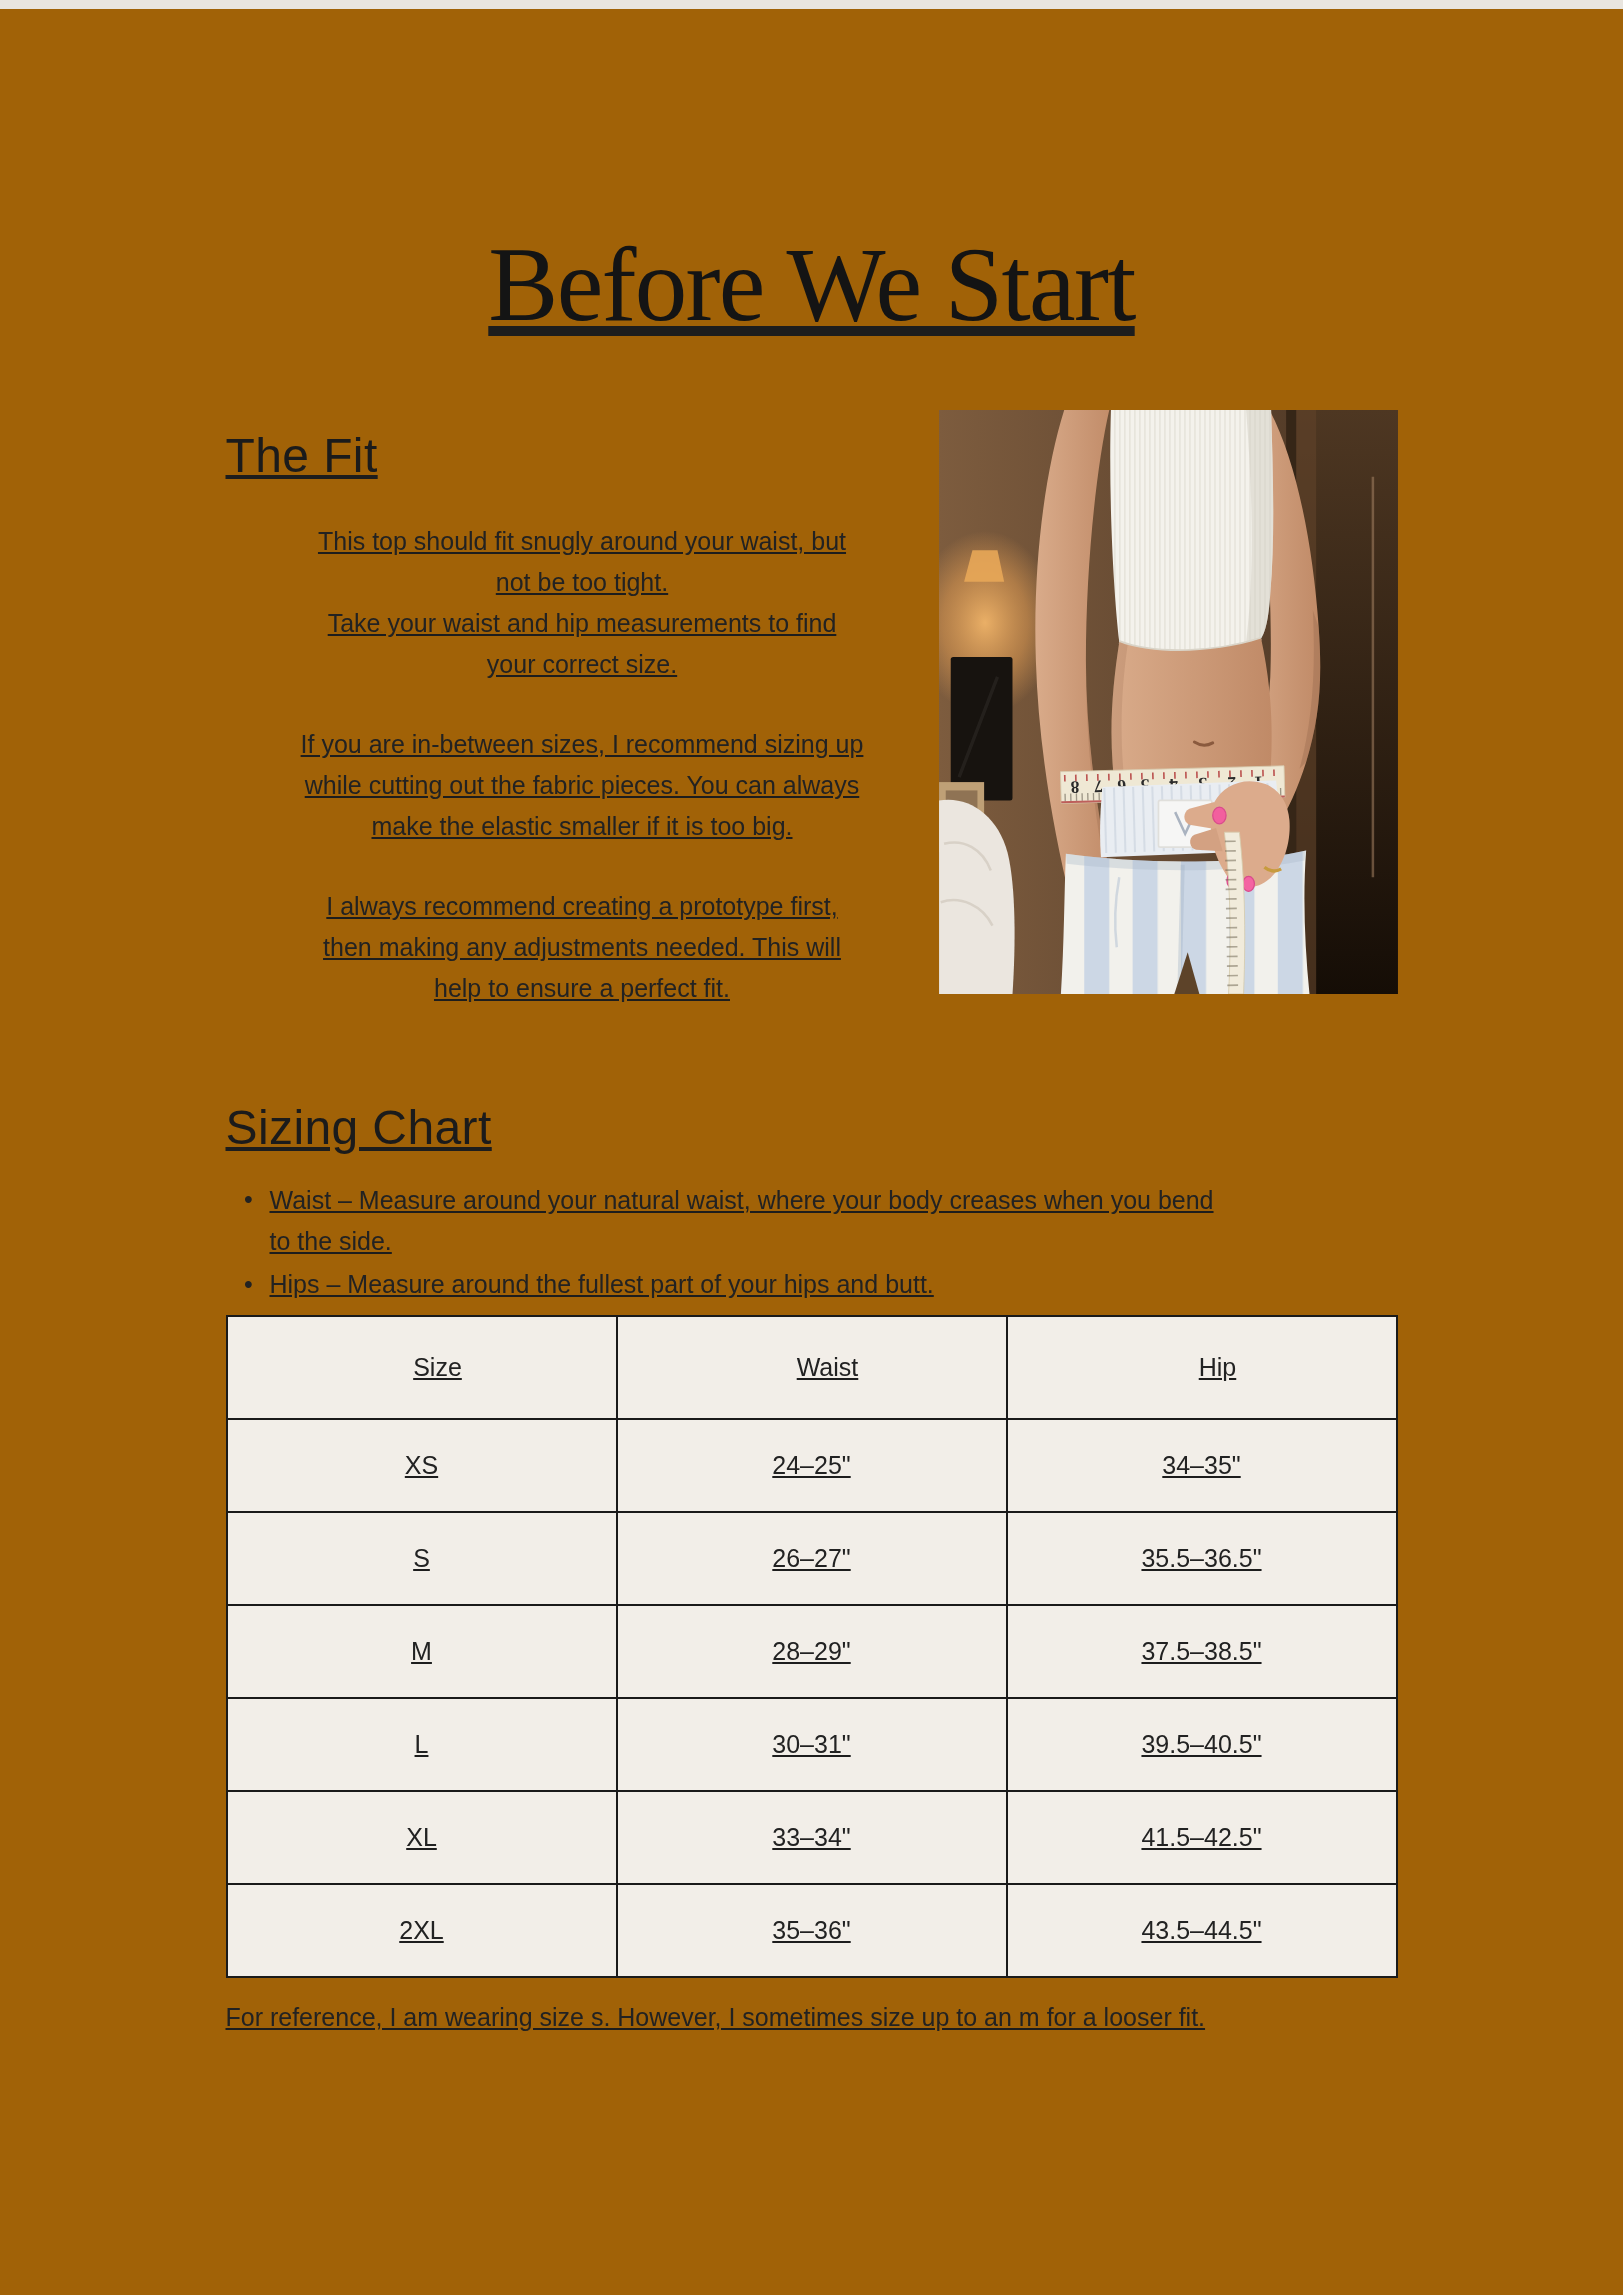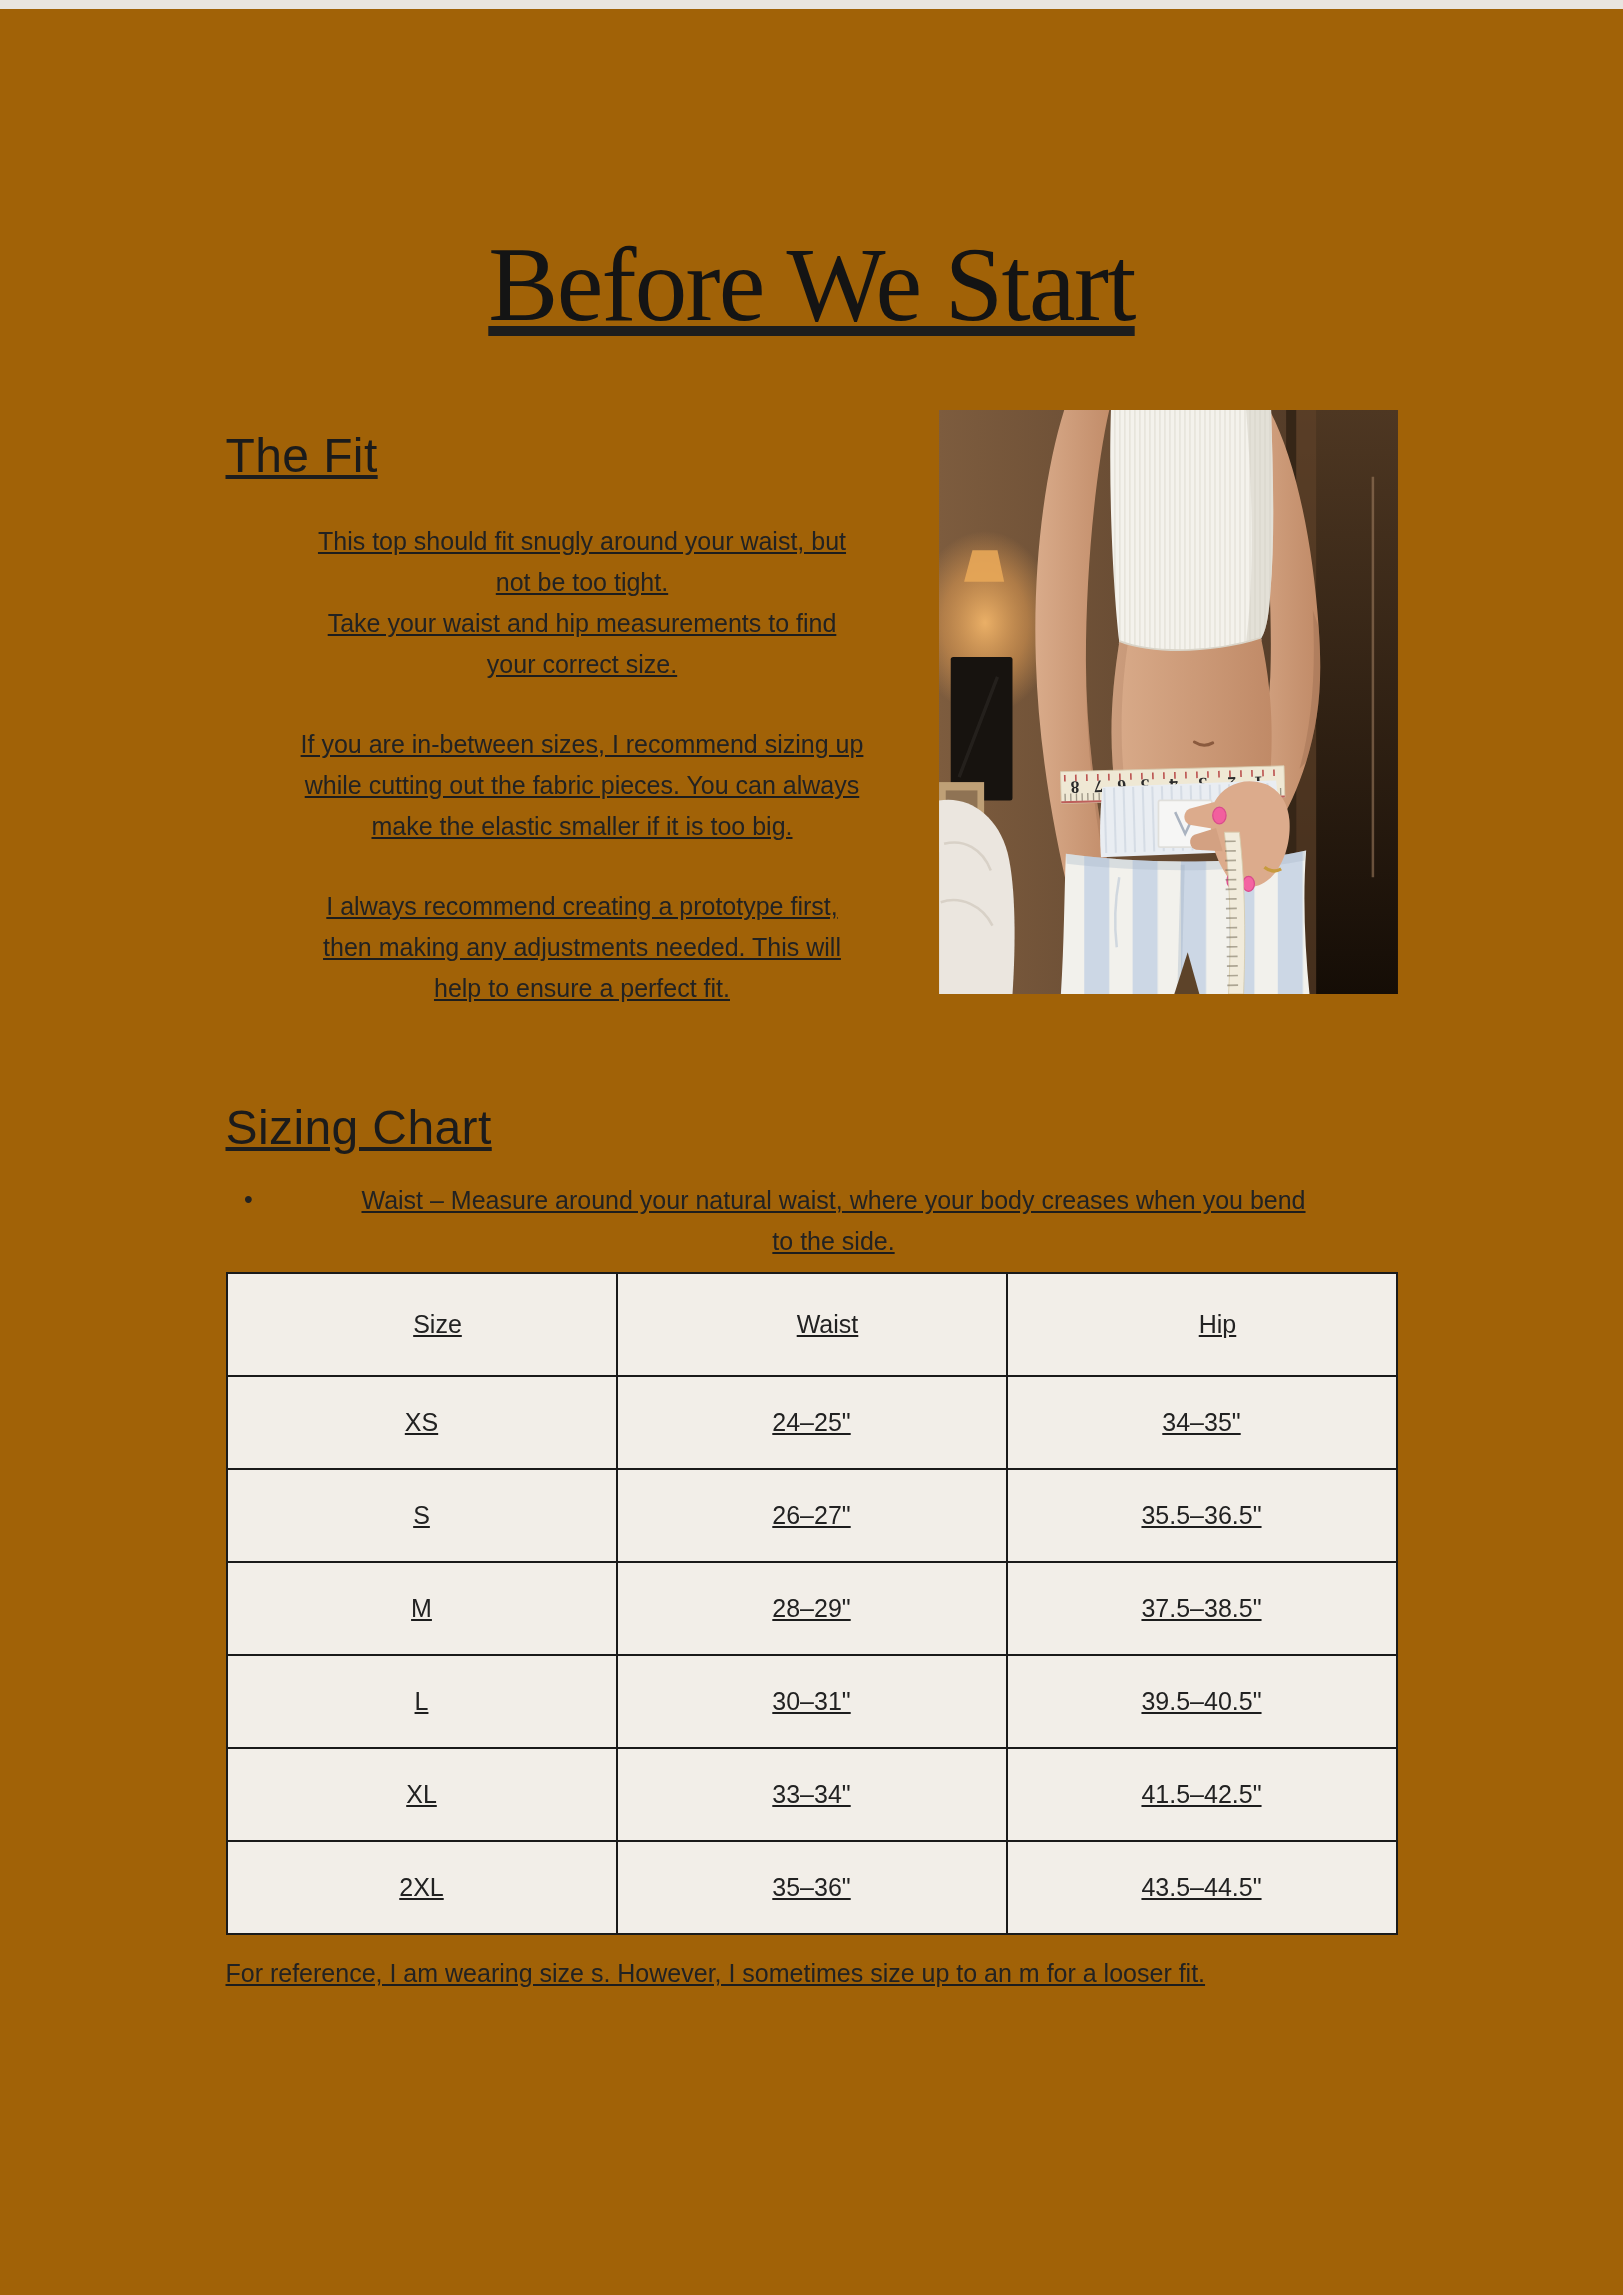--- a/index.html
+++ b/index.html
@@ -40,21 +40,21 @@
     white-space:pre-line;
     margin:0 0 39px 0;
     color:#222;
     text-align:center;
   }
   .photo-wrap { width:459px; height:584px; flex:none; }
   .photo-wrap svg { display:block; width:459px; height:584px; }
   .sizing-section { margin-top:52px; }
   .sizing-section h2.section-heading { margin-bottom:25px; }
   ul.measure-list { list-style:none; font-size:25px; line-height:41px; color:#222; }
-  ul.measure-list li { position:relative; padding-left:44px; white-space:pre-line; margin-bottom:2.5px;text-align:center; }
+  ul.measure-list li { position:relative; padding-left:44px; white-space:pre-line; margin-bottom:2.5px; }
   ul.measure-list li::before {
     content:"\2022";
     position:absolute; left:18.4px; top:-0.8px;
     font-size:25px; color:#222;
   }
   table.size-table {
     width:1172px;
     border-collapse:collapse;
     table-layout:fixed;
     margin-top:10px;
@@ -207,20 +207,21 @@
         </svg>
       </div>
     </div>
 
     <div class="sizing-section">
       <h2 class="section-heading">Sizing Chart</h2>
 
       <ul class="measure-list">
         <li>Waist – Measure around your natural waist, where your body creases when you bend
 to the side.</li>
+        <li>Hips – Measure around the fullest part of your hips and butt.</li>
       </ul>
 
       <table class="size-table">
         <thead>
           <tr>
             <th>Size</th>
             <th>Waist</th>
             <th>Hip</th>
           </tr>
         </thead>

